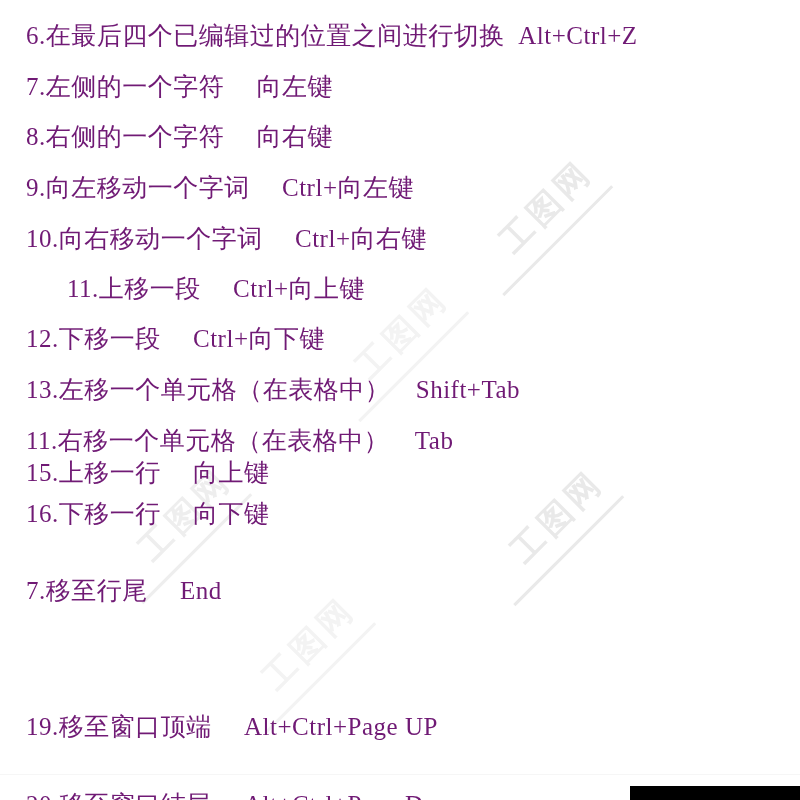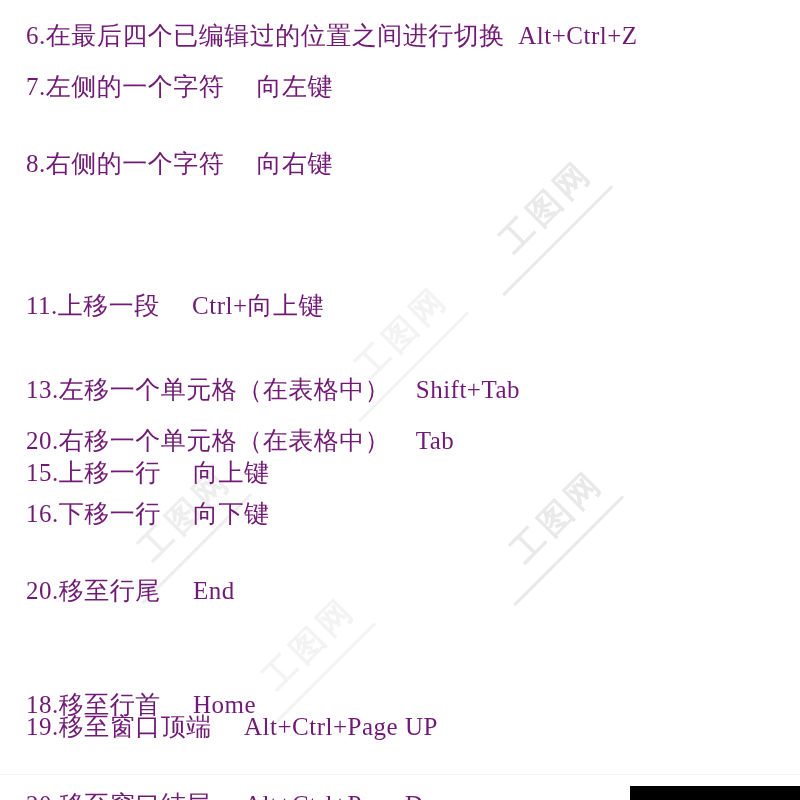--- a/index.html
+++ b/index.html
@@ -77,28 +77,30 @@
   </div>
   <div class="wm wm-strong" style="left:473px; top:504px;">
     <span class="wm-text">工图网</span>
   </div>
   <div class="wm wm-light" style="left:225px; top:631px;">
     <span class="wm-text">工图网</span>
   </div>
 
   <div class="line" style="top:22px;">6.在最后四个已编辑过的位置之间进行切换  Alt+Ctrl+Z</div>
   <div class="line" style="top:73px;">7.左侧的一个字符　 向左键</div>
-  <div class="line" style="top:123px;margin-top:27px;">8.右侧的一个字符　 向右键</div>
-  <div class="line" style="top:292px;">11.上移一段　 Ctrl+向上键</div>
+  <div class="line" style="top:123px;">8.右侧的一个字符　 向右键</div>
+  <div class="line" style="top:174px;">9.向左移动一个字词　 Ctrl+向左键</div>
+  <div class="line" style="top:225px;">10.向右移动一个字词　 Ctrl+向右键</div>
+  <div class="line" style="top:275px;margin-left:41px;">11.上移一段　 Ctrl+向上键</div>
+  <div class="line" style="top:325px;">12.下移一段　 Ctrl+向下键</div>
   <div class="line" style="top:376px;">13.左移一个单元格（在表格中）　Shift+Tab</div>
-  <div class="line" style="top:427px;">20.右移一个单元格（在表格中）　Tab</div>
+  <div class="line" style="top:427px;">11.右移一个单元格（在表格中）　Tab</div>
   <div class="line" style="top:459px;">15.上移一行　 向上键</div>
   <div class="line" style="top:500px;">16.下移一行　 向下键</div>
-  <div class="line" style="top:577px;">20.移至行尾　 End</div>
-  <div class="line" style="top:691px;">18.移至行首　 Home</div>
+  <div class="line" style="top:577px;">7.移至行尾　 End</div>
   <div class="line" style="top:713px;text-align:center;">19.移至窗口顶端　 Alt+Ctrl+Page UP</div>
   <div class="line" style="top:791px;">20.移至窗口结尾　 Alt+Ctrl+Page Down</div>
 
   <div class="page-divider"></div>
 
   <div class="black-bar"></div>
 
 </div>
 
 </body></html>

